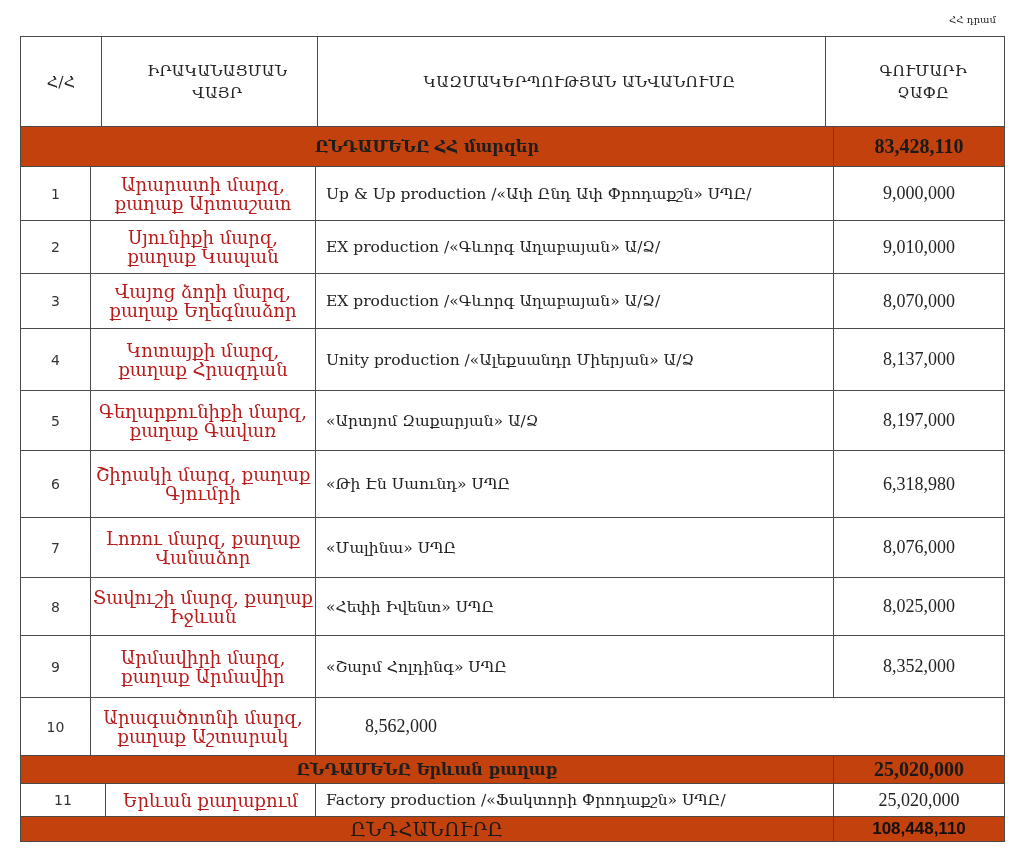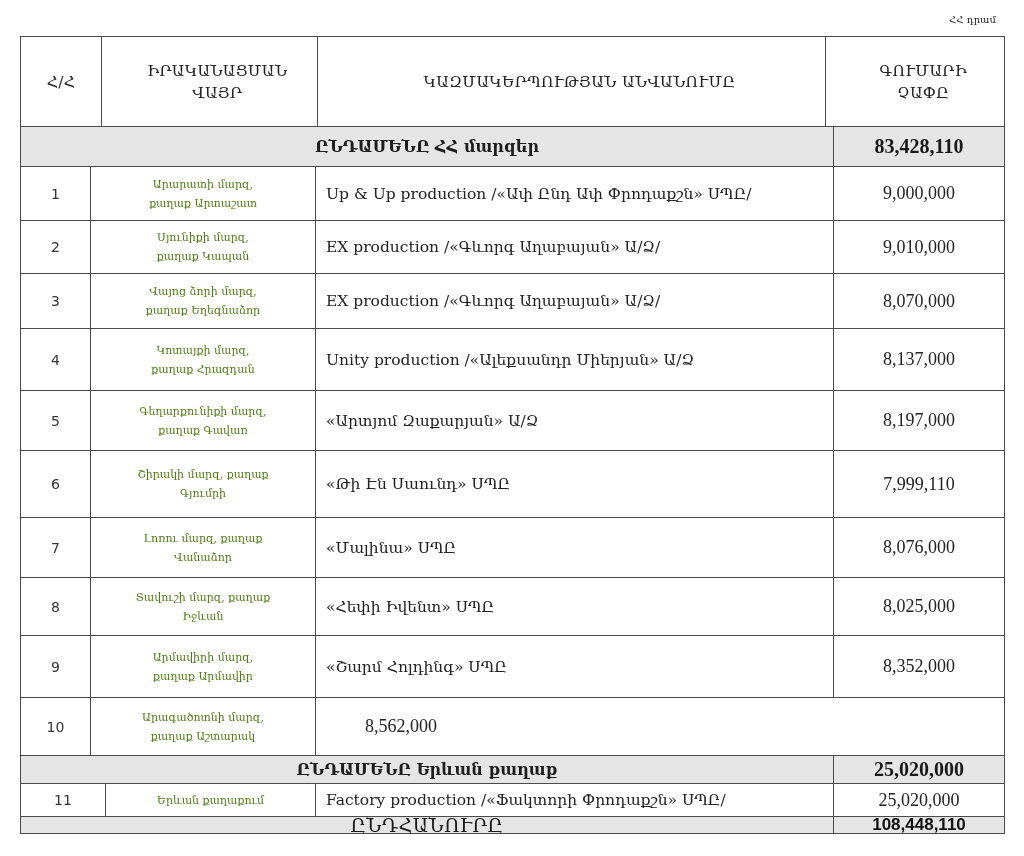--- a/index.html
+++ b/index.html
@@ -4,31 +4,31 @@
   <style>
     html, body { margin: 0; padding: 0; background: #ffffff; }
     body { width: 1024px; height: 856px; position: relative; overflow: hidden; color: #1e1e1e; }
     .unit { position: absolute; top: 14px; right: 28px; font-family: "DejaVu Serif", serif; font-size: 10px; color: #222; }
     .tbl { position: absolute; left: 20px; top: 36px; width: 985px; box-sizing: border-box;
            border-top: 1px solid #4a4a4a; border-left: 1px solid #4a4a4a; border-right: 1px solid #4a4a4a; }
     .row { display: flex; box-sizing: border-box; border-bottom: 1px solid #4a4a4a; }
     .cell { box-sizing: border-box; border-right: 1px solid #4a4a4a; display: flex; align-items: center;
             justify-content: center; text-align: center; overflow: hidden; }
     .cell:last-child { border-right: none; }
-    .gray { background: #e5e5e5; }
+    .gray { background: #c2410c; }
     .h-num { width: 85px; }
     .h-place { width: 210px; }
     .c-org { width: 518px; }
     .c-amt { width: 170px; }
     .d-num { width: 70px; }
     .d-place { width: 225px; }
     .span3 { width: 813px; }
     .hdr { font-family: "DejaVu Serif", serif; font-size: 15.5px; letter-spacing: 0.3px; line-height: 22px; white-space: pre-line; color: #222; }
     .num { font-family: "DejaVu Sans", sans-serif; font-size: 14px; color: #333; }
-    .place { font-family: "DejaVu Serif", serif; font-size: 11px; line-height: 19px; white-space: pre; color: #4d7c0f; }
+    .place { font-family: "DejaVu Serif", serif; font-size: 18px; line-height: 19px; white-space: pre; color: #b91c1c; }
     .org { justify-content: flex-start; padding-left: 10px; font-family: "DejaVu Serif", serif; font-size: 15.5px; color: #222; white-space: nowrap; }
     .amt { font-family: "Liberation Serif", serif; font-size: 18px; color: #222; }
     .sub-label { font-family: "DejaVu Serif", serif; font-size: 16px; font-weight: bold; color: #1e1e1e; }
     .sub-amt { font-family: "Liberation Serif", serif; font-size: 20px; font-weight: bold; color: #1a1a1a; }
     .tot-label { font-family: "DejaVu Serif", serif; font-size: 19px; letter-spacing: 0.5px; color: #1a1a1a; }
     .tot-amt { font-family: Liberation Sans, sans-serif; font-size: 17px; font-weight: bold; color: #111; }
   </style>
 </head>
 <body>
 
@@ -84,21 +84,21 @@
         <div class="cell d-place place">Գեղարքունիքի մարզ,
 քաղաք Գավառ</div>
         <div class="cell c-org org">«Արտյոմ Զաքարյան» Ա/Ձ</div>
         <div class="cell c-amt amt">8,197,000</div>
       </div>
       <div class="row" style="height: 67px;">
         <div class="cell d-num num">6</div>
         <div class="cell d-place place">Շիրակի մարզ, քաղաք
 Գյումրի</div>
         <div class="cell c-org org">«Թի Էն Սաունդ» ՍՊԸ</div>
-        <div class="cell c-amt amt">7,999,110</div>
+        <div class="cell c-amt amt">6,318,980</div>
       </div>
       <div class="row" style="height: 60px;">
         <div class="cell d-num num">7</div>
         <div class="cell d-place place">Լոռու մարզ, քաղաք
 Վանաձոր</div>
         <div class="cell c-org org">«Մալինա» ՍՊԸ</div>
         <div class="cell c-amt amt">8,076,000</div>
       </div>
       <div class="row" style="height: 58px;">
         <div class="cell d-num num">8</div>
@@ -127,18 +127,18 @@
     <div class="cell c-amt sub-amt">25,020,000</div>
   </div>
 
   <div class="row" style="height:33px;">
     <div class="cell h-num num">11</div>
     <div class="cell h-place place">Երևան քաղաքում</div>
     <div class="cell c-org org">Factory production /«Ֆակտորի Փրոդաքշն» ՍՊԸ/</div>
     <div class="cell c-amt amt">25,020,000</div>
   </div>
 
-  <div class="row gray" style="height:17px;">
+  <div class="row gray" style="height:25px;">
     <div class="cell span3 tot-label">ԸՆԴՀԱՆՈՒՐԸ</div>
     <div class="cell c-amt tot-amt">108,448,110</div>
   </div>
 
 </div>
 
 </body></html>

